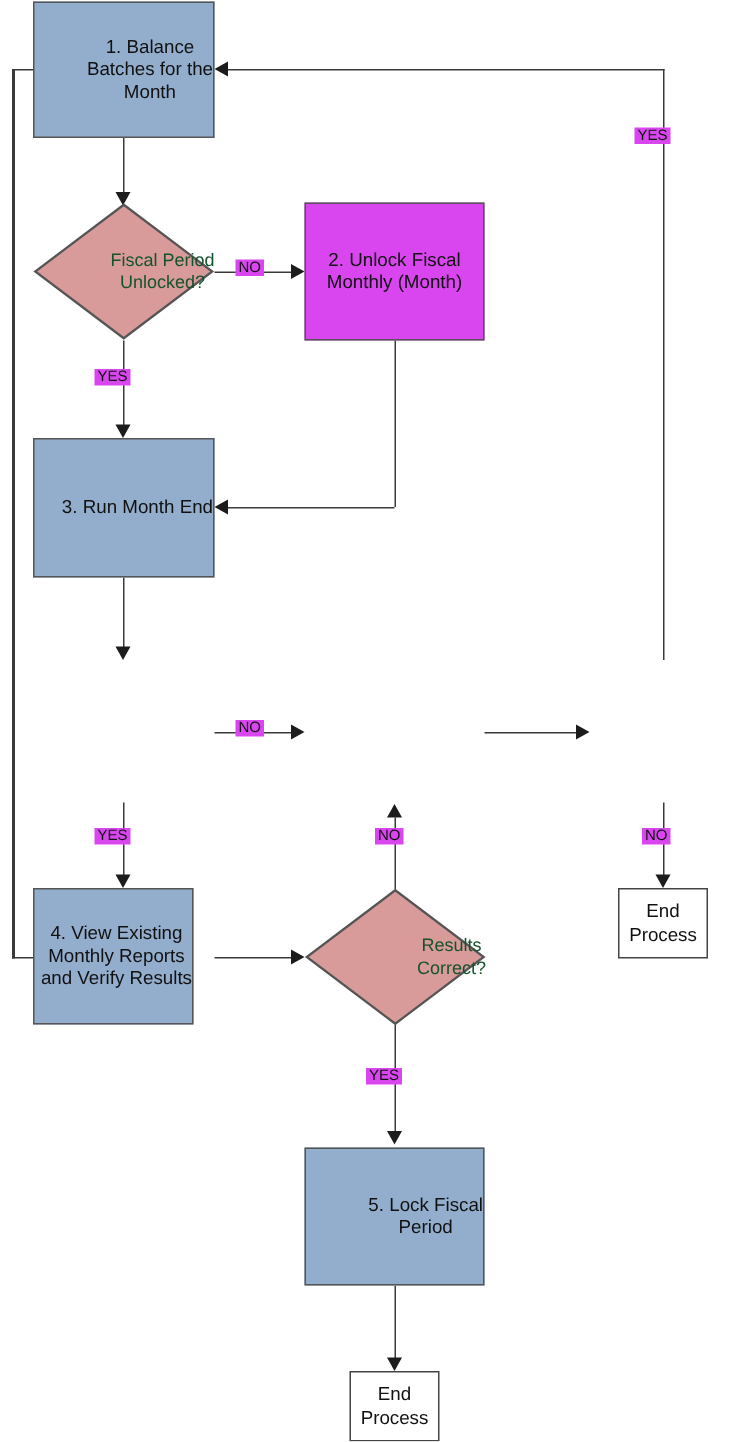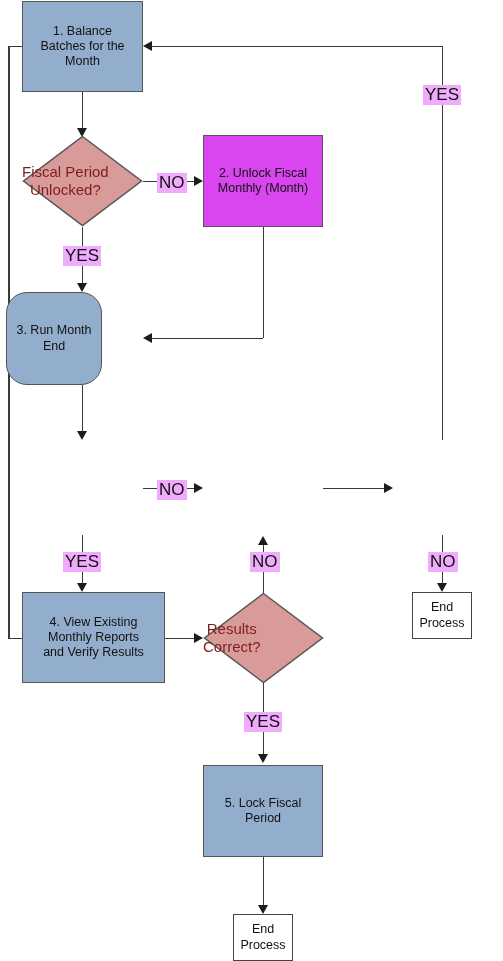--- a/index.html
+++ b/index.html
@@ -3,41 +3,41 @@
 <meta charset="utf-8">
 <style>
   html,body{margin:0;padding:0;background:#ffffff;}
   body{font-family:"Liberation Sans",sans-serif;}
   #canvas{position:relative;width:503px;height:961px;background:#ffffff;overflow:hidden;}
 
   .node{position:absolute;box-sizing:border-box;display:flex;align-items:center;justify-content:center;text-align:center;}
   .node .txt{display:block;line-height:1.22;}
 
   .proc{border:1.5px solid #555555;font-size:12.5px;color:#111111;}
-  .proc.blue{background:#93aecd;}
+  .proc.blue{background:#93aecd;justify-content:flex-end;}
   .proc.green{background:#d946ef;}
   .term{background:#ffffff;border:1.5px solid #444444;font-size:12.5px;color:#111111;}
 
   .dia{position:absolute;}
   .dia svg{position:absolute;left:0;top:0;}
   .dia .dlabel{position:absolute;left:0;top:0;width:100%;height:100%;
-    display:flex;align-items:center;justify-content:flex-start;text-align:center;
-    font-size:15px;color:#7f1d1d;line-height:1.22;}
+    display:flex;align-items:center;justify-content:flex-end;text-align:center;
+    font-size:12px;color:#14532d;line-height:1.22;}
 
   .ln{position:absolute;background:#3a3a3a;}
   .lnh{height:1.5px;}
   .lnv{width:1.5px;}
 
   .arw{position:absolute;width:0;height:0;}
   .arw-d{border-left:5.5px solid transparent;border-right:5.5px solid transparent;border-top:9px solid #1c1c1c;}
   .arw-r{border-top:5.5px solid transparent;border-bottom:5.5px solid transparent;border-left:9px solid #1c1c1c;}
   .arw-l{border-top:5.5px solid transparent;border-bottom:5.5px solid transparent;border-right:9px solid #1c1c1c;}
   .arw-u{border-left:5.5px solid transparent;border-right:5.5px solid transparent;border-bottom:9px solid #1c1c1c;}
 
-  .elabel{position:absolute;font-size:17px;color:#111111;background:#f0abfc;padding:0 2px;white-space:nowrap;}
+  .elabel{position:absolute;font-size:10px;color:#111111;background:#d946ef;padding:0 2px;white-space:nowrap;}
 </style>
 </head>
 <body>
 
 <div id="canvas">
 
   <div class="ln lnv" style="left:81.5px;top:92px;height:38px;"></div>
   <div class="arw arw-d" style="left:77px;top:128px;"></div>
 
   <div class="ln lnh" style="left:143px;top:180.5px;width:52px;"></div>
@@ -115,37 +115,37 @@
     </div>
   </div>
 
   <div class="node proc green" style="left:203px;top:135px;width:120px;height:92px;">
     <span class="txt">
       <span>2. Unlock Fiscal</span><br>
       <span>Monthly (Month)</span>
     </span>
   </div>
 
-  <div class="node proc blue" style="left:6px;top:292px;width:96px;height:93px;border-radius:21px;">
+  <div class="node proc blue" style="left:22px;top:292px;width:121px;height:93px;">
     <span class="txt">
       <span>3. Run Month End</span>
     </span>
   </div>
 
 
 
 
   <div class="node term" style="left:412px;top:592px;width:60px;height:47px;">
     <span class="txt">
       <span>End</span><br>
       <span>Process</span>
     </span>
   </div>
 
-  <div class="node proc blue" style="left:22px;top:592px;width:143px;height:91px;">
+  <div class="node proc blue" style="left:22px;top:592px;width:107px;height:91px;">
     <span class="txt">
       <span>4. View Existing</span><br>
       <span>Monthly Reports</span><br>
       <span>and Verify Results</span>
     </span>
   </div>
 
   <div class="dia" style="left:203px;top:592px;width:121px;height:92px;">
     <svg width="121" height="92" viewBox="0 0 121 92">
       <polygon points="60.5,1.5 119.5,46 60.5,90.5 1.5,46" fill="#d99a9a" stroke="#555555" stroke-width="1.5"></polygon>

